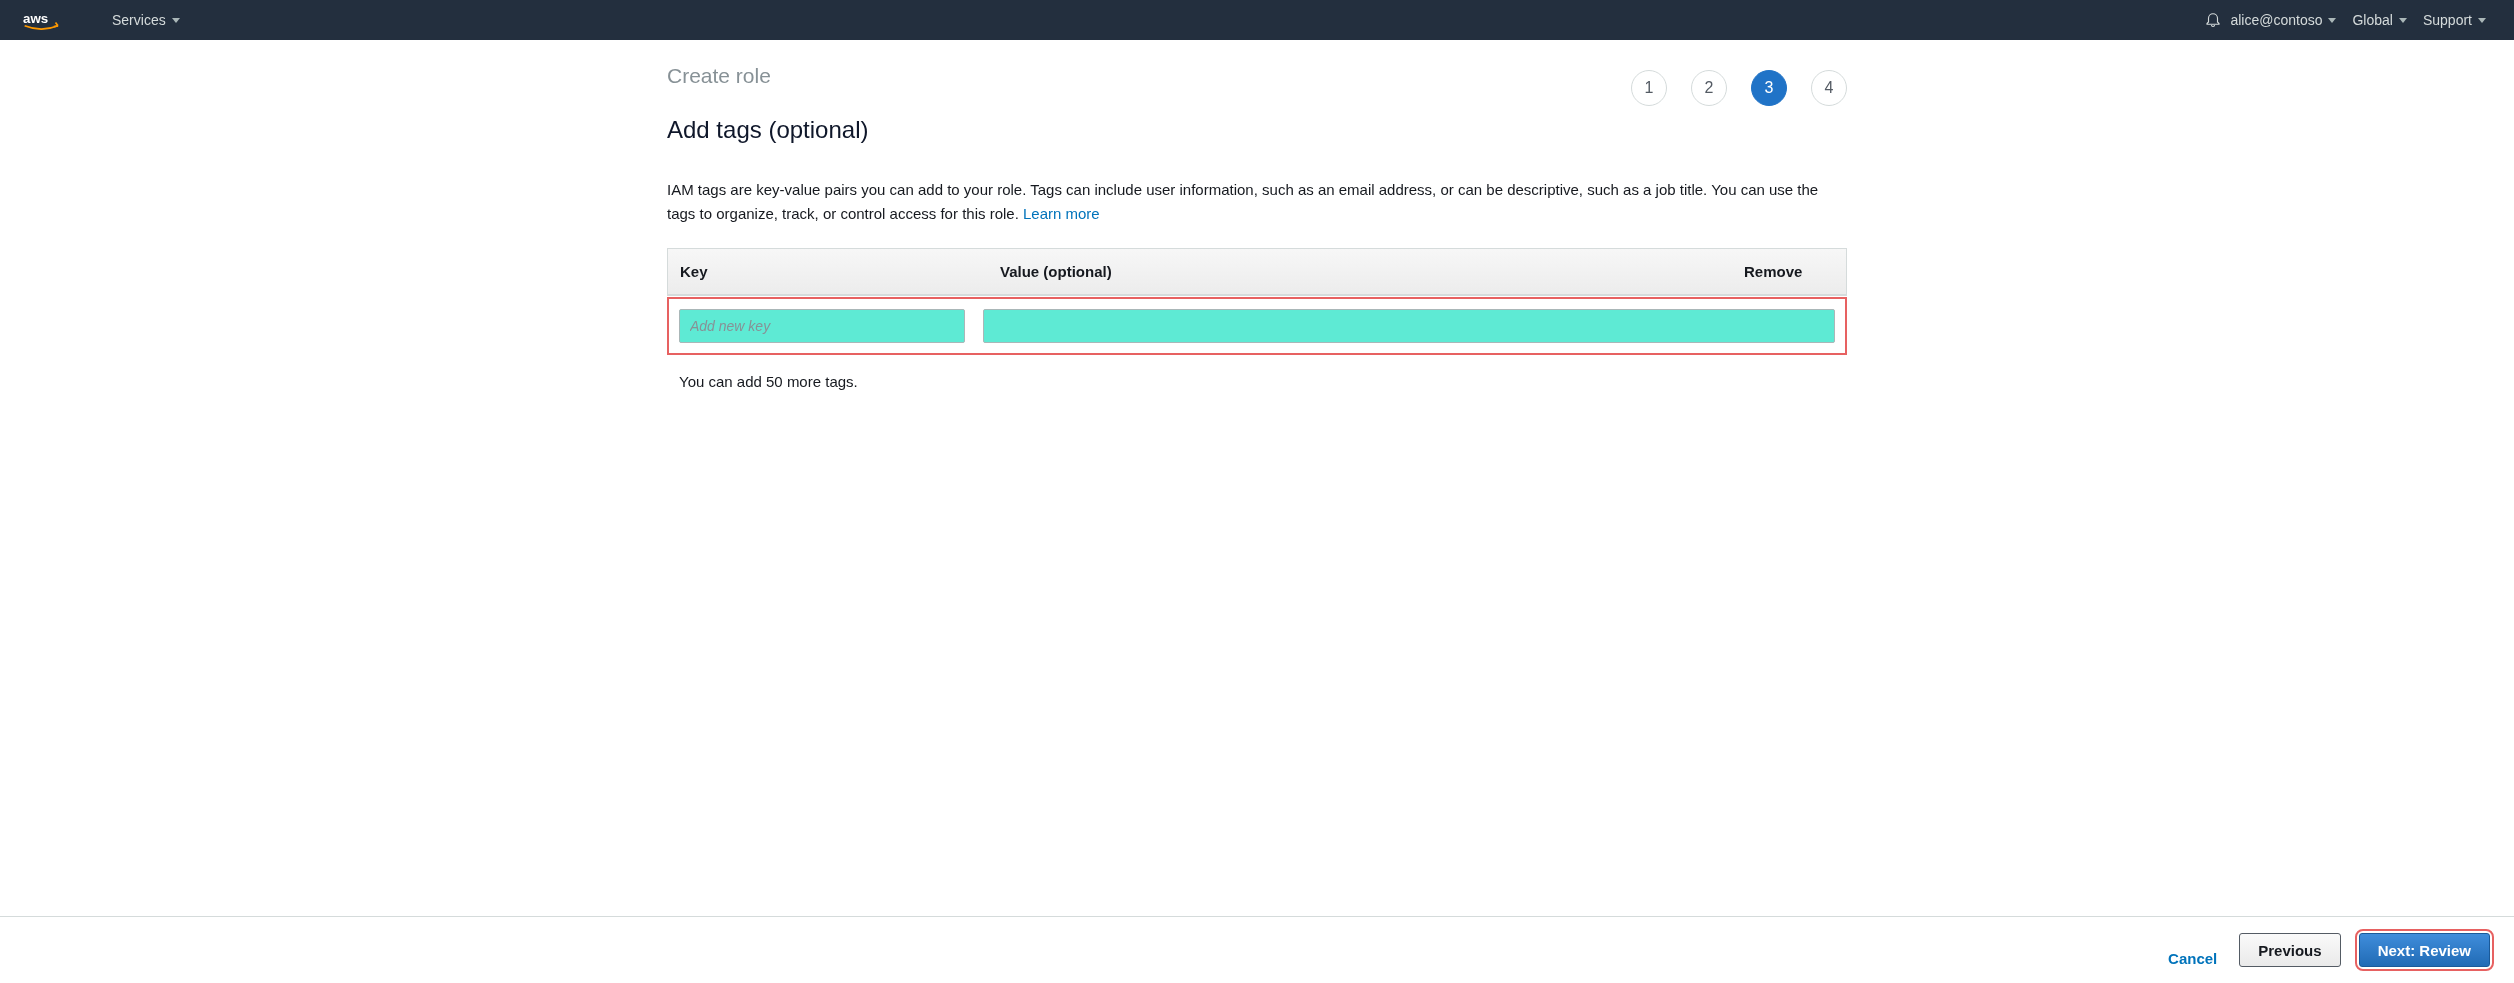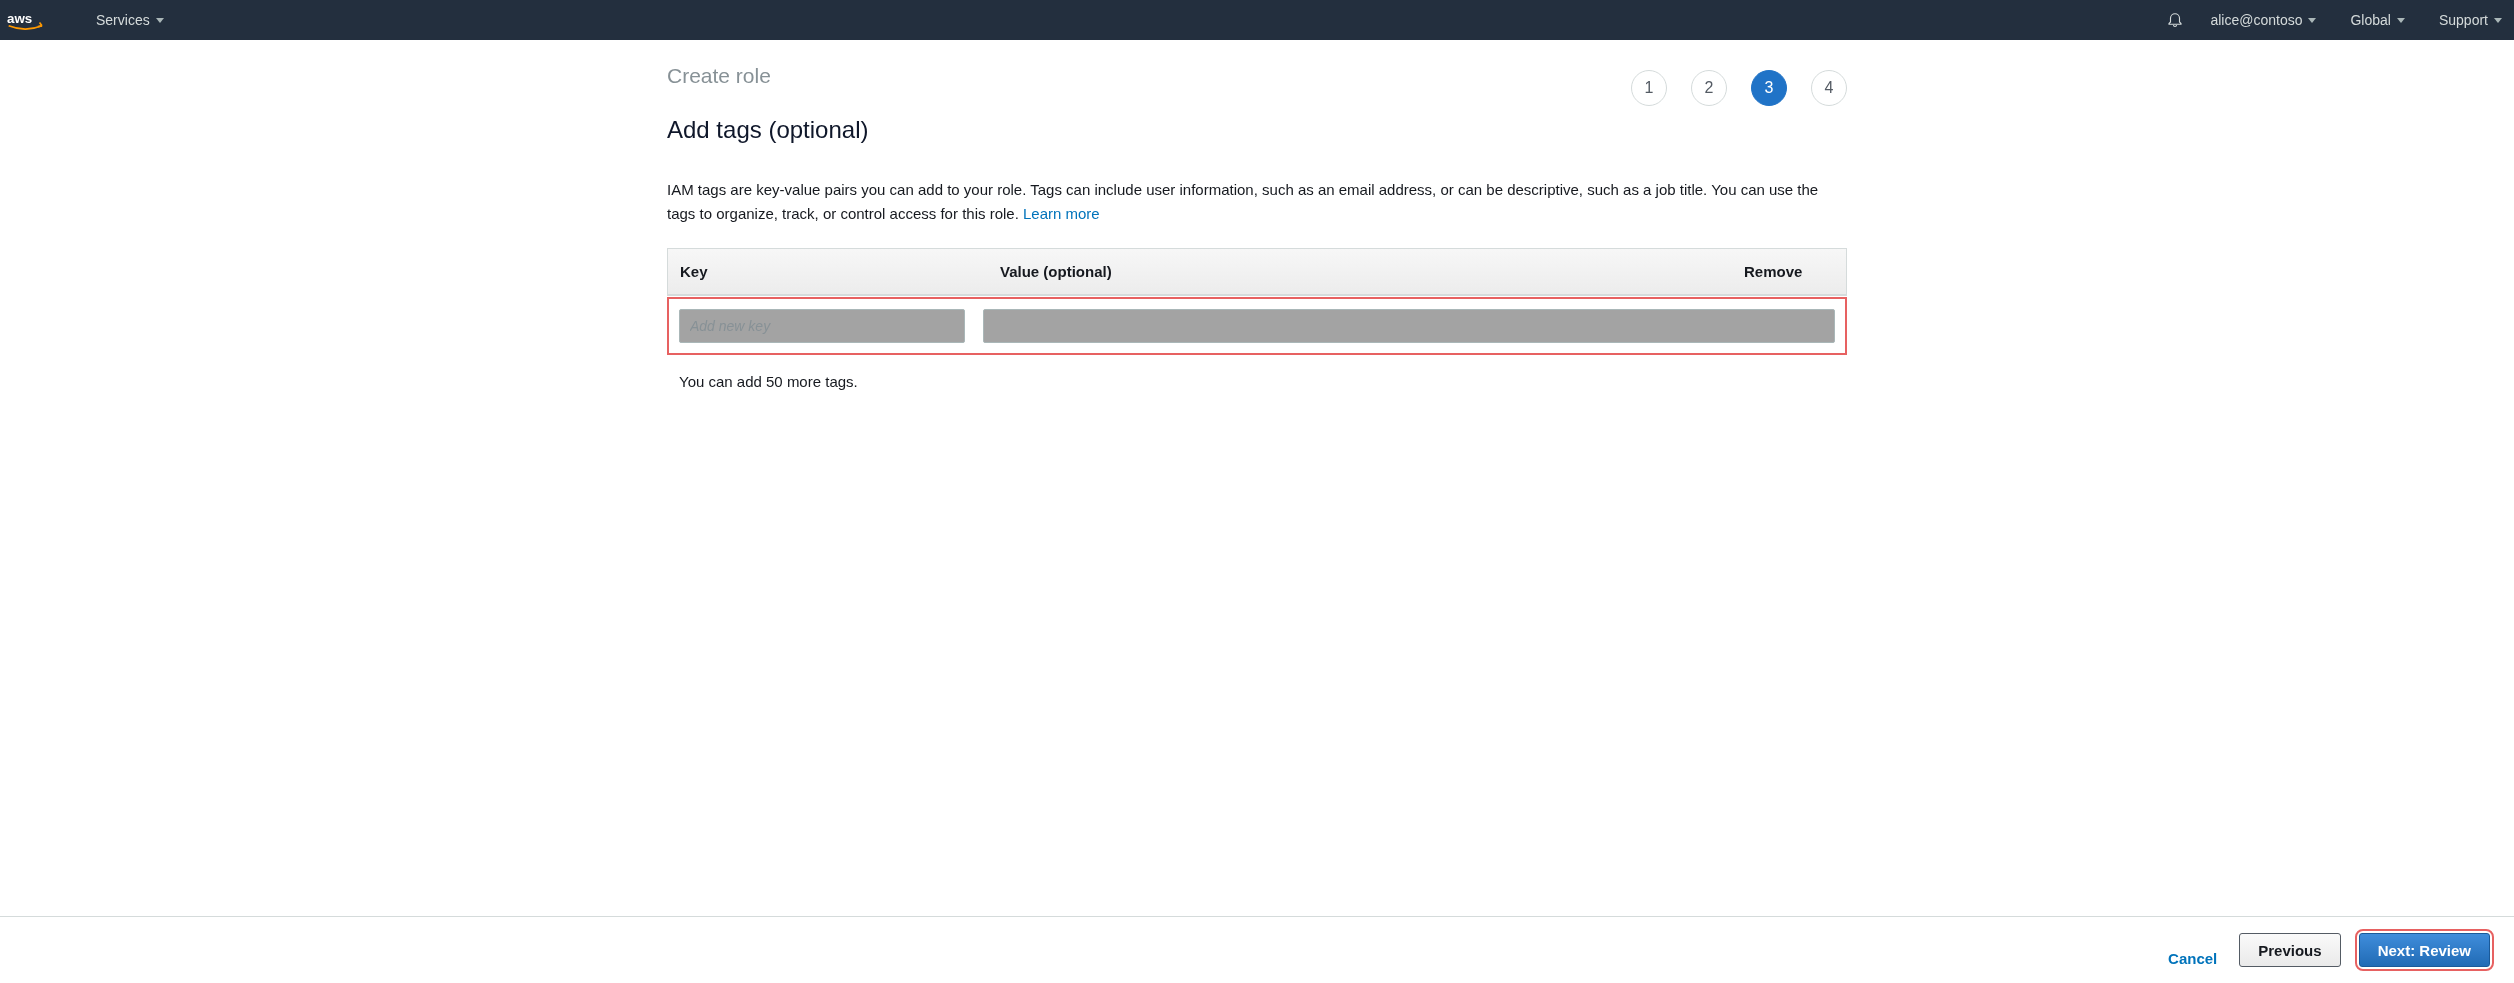--- a/index.html
+++ b/index.html
@@ -7,40 +7,40 @@
       font-family: "Amazon Ember", "Helvetica Neue", Helvetica, Arial, sans-serif;
       background: #fff;
       color: #16191f;
       font-size: 14px;
     }
     .topnav {
       background: #232f3e;
       height: 40px;
       display: flex;
       align-items: center;
-      padding: 0 4px;
+      padding: 0 20px;
       color: #d5dbdb;
     }
     .aws-logo {
       display: flex;
       align-items: center;
       margin-right: 28px;
     }
     .aws-logo svg { height: 20px; }
     .nav-item {
       display: flex;
       align-items: center;
       gap: 6px;
       cursor: pointer;
       font-size: 14px;
       color: #d5dbdb;
       padding: 0 8px;
     }
     .nav-spacer { flex: 1; }
-    .nav-right { display: flex; align-items: center; gap: 18px; }
+    .nav-right { display: flex; align-items: center; }
     .caret {
       width: 0; height: 0;
       border-left: 4px solid transparent;
       border-right: 4px solid transparent;
       border-top: 5px solid #aab7b8;
     }
     .bell-icon { width: 18px; height: 18px; fill: none; stroke: #d5dbdb; stroke-width: 1.5; }
     .main {
       max-width: 1220px;
       margin: 0 auto;
@@ -120,21 +120,21 @@
       gap: 18px;
       padding: 4px 4px;
     }
     .tag-input {
       height: 34px;
       border: 1px solid #aab7b8;
       border-radius: 2px;
       padding: 0 10px;
       font-size: 14px;
       color: #16191f;
-      background: #a3a3a3;
+      background: #5eead4;
     }
     .tag-input::placeholder { font-style: italic; color: #879196; }
     .tag-key-input { width: 286px; }
     .tag-value-input { flex: 1; }
     .tag-hint {
       font-size: 15px;
       color: #16191f;
       margin: 18px 0 0 12px;
     }
     .footer-bar {

